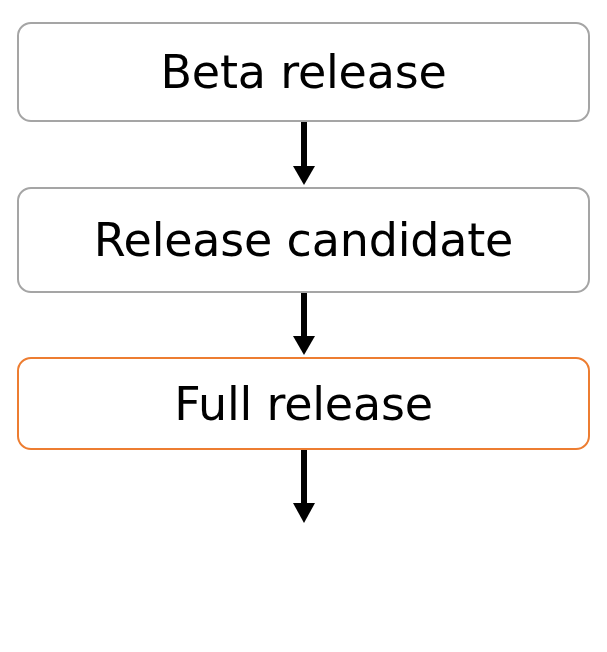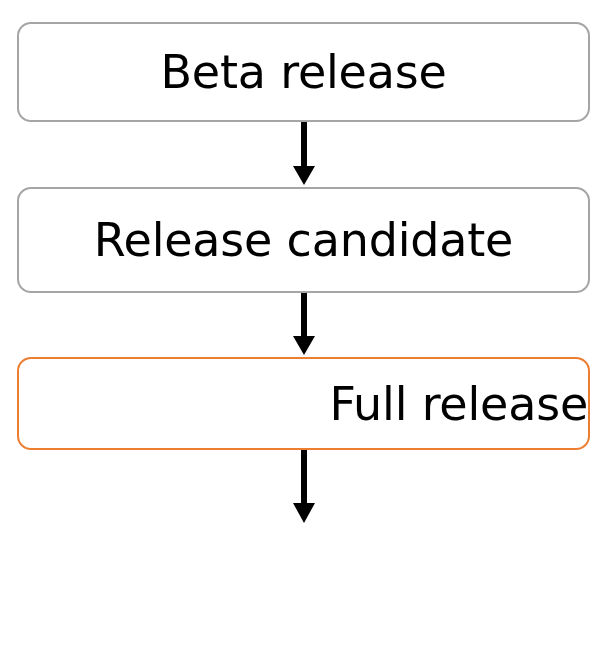--- a/index.html
+++ b/index.html
@@ -44,21 +44,21 @@
     line-height: 1;
     color: #000000;
     letter-spacing: -0.2px;
     white-space: nowrap;
     text-align: center;
   }
 
   
   #node-1 { top: 22px;  height: 100px; }
   #node-2 { top: 187px; height: 106px; }
-  #node-3 { top: 357px; height: 93px; justify-content: flex-end;  }
+  #node-3 { top: 357px; height: 93px;  }
   #node-4 { top: 525px; height: 105px; }
 
   
   .arrow {
     position: absolute;
     left: 288px;
     width: 32px;
   }
   .arrow svg {
     display: block;

